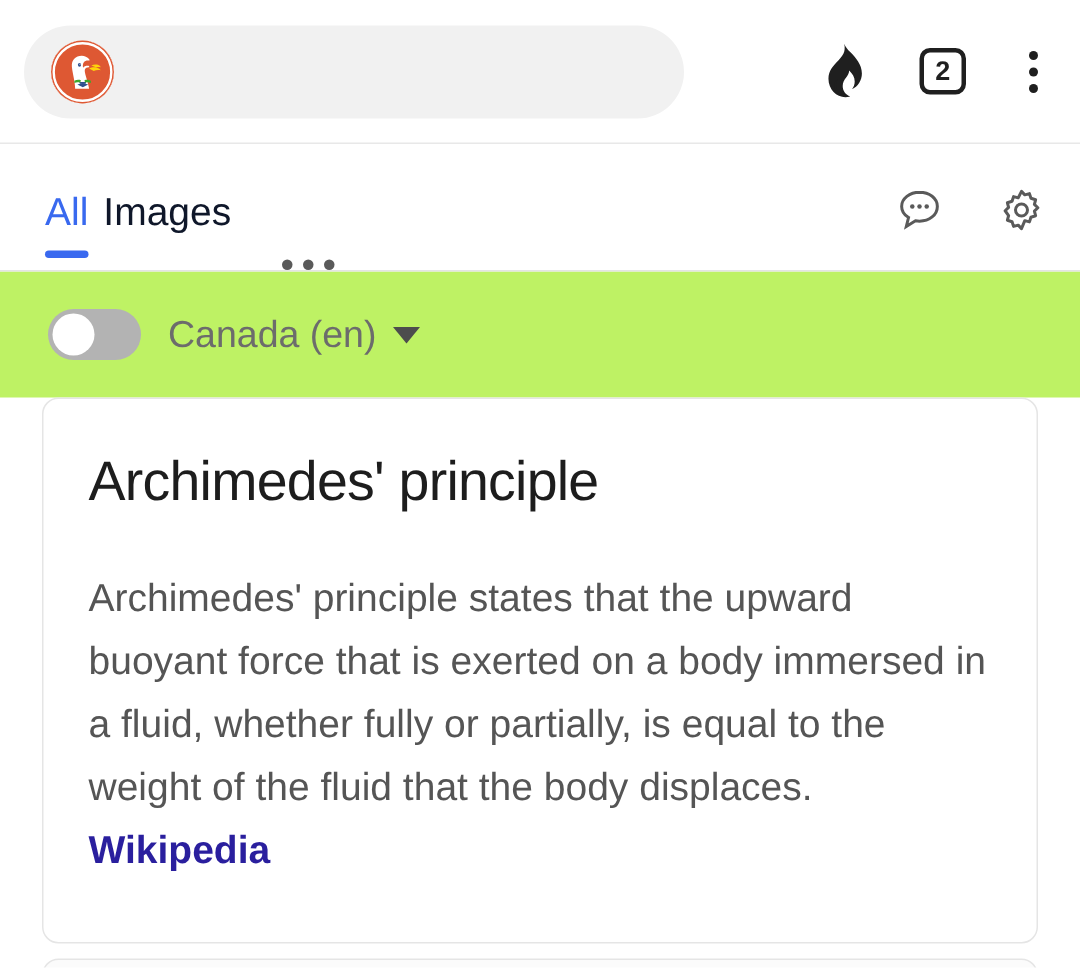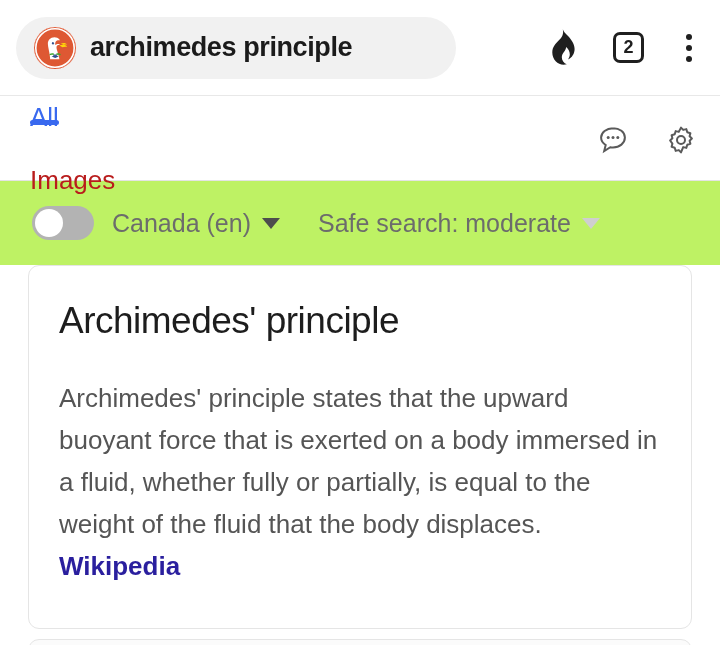--- a/index.html
+++ b/index.html
@@ -101,29 +101,28 @@
     height: 85px;
     display: flex;
     align-items: center;
     padding: 0 22px 0 30px;
     border-bottom: 1px solid #e4e4e4;
     position: relative;
   }
 
   .tabs {
     display: flex;
-    align-items: flex-start;
-    gap: 26px;
+    align-items: flex-end;
+    gap: 10px;
     height: 100%;
-    flex-direction: column;
   }
 
   .tab {
     font-size: 26px;
-    color: #b91c1c;
+    color: #0f172a;
     height: 100%;
     display: flex;
     align-items: center;
     position: relative;
     cursor: pointer;
     padding-top: 6px;
   }
 
   .tab.active { color: #3969ef; }
   .tab.active::after {
@@ -264,21 +263,20 @@
         <path d="M26.9 16.6c1.2-.6 3-.8 4.4-.4.9.3 1.6.9 1.9 1.6-1-.3-2.3-.3-3.3.1l-3-1.3z" fill="#fed30a"></path>
         <path d="M25.4 18.6c1.5-.7 3.7-1 5.4-.5 1.1.3 2 1 2.3 1.8-1.4-.4-3.3-.2-4.6.4l-3.1-1.7z" fill="#fed30a"></path>
         <path d="M17.6 29.4l3.6-1.1 3.6 1.1-3.6 1.7-3.6-1.7z" fill="#2d4f8e"></path>
         <path d="M18.9 27.6h4.6l-.4 1.2h-3.8l-.4-1.2z" fill="#2d4f8e"></path>
         <path d="M15.6 26.9c1.3-.8 3-.9 4.3-.4l-.4 1.6c-1.3-.5-2.7-.4-3.9.2v-1.4z" fill="#3ca82b"></path>
         <path d="M26.6 26.9c-1.3-.8-3-.9-4.3-.4l.4 1.6c1.3-.5 2.7-.4 3.9.2v-1.4z" fill="#3ca82b"></path>
         <ellipse cx="19" cy="16.2" rx="1.05" ry="1.25" fill="#2d4f8e"></ellipse>
         <circle cx="19.3" cy="15.8" r="0.35" fill="#ffffff"></circle>
       </svg>
     </span>
-    <span class="omnibox-query">archimedes principle</span>
   </div>
 
   <div class="bar-icons">
 
     <span class="icon-btn">
       <svg width="34" height="40" viewBox="0 0 34 40" aria-hidden="true">
         <path d="M17.8 1.2c1.2 5.4-1.1 8.2-3.9 11.1-3.1 3.2-6.6 6.5-6.6 12.2 0 7 5.3 12.3 11.3 12.3 1.1 0 2.2-.2 3.2-.5-3-1.1-5-3.7-5-7 0-2.4 1.1-4 2.3-5.6 1-1.4 2-2.8 2-4.7 2.2 2.1 3.7 4.2 3.7 7.3 0 2-.7 3.8-1.8 5.2 3.9-1.8 6.6-5.8 6.6-10.5 0-5.9-4.2-10.6-7.6-14.1C19.9 5 18.6 3.2 17.8 1.2z" fill="#1f1f1f"></path>
         <path d="M13.4 24.9c-.6 1.2-.9 2.5-.9 3.8 0 2.6 1.2 4.9 3.1 6.3-2.6-.7-4.5-3.1-4.5-6 0-1.6.8-3 2.3-4.1z" fill="#1f1f1f"></path>
       </svg>
     </span>
@@ -333,24 +331,20 @@
 
 <div class="filters-row">
 
   <span class="toggle"></span>
 
   <span class="filter-select">
     <span>Canada (en)</span>
     <i class="caret"></i>
   </span>
 
-  <span class="filter-select filter-safe">
-    <span>Safe search: moderate</span>
-    <i class="caret faded"></i>
-  </span>
 
 </div>
 
 <div class="results">
 
   <div class="card">
     <h1 class="card-title">Archimedes' principle</h1>
     <p class="card-abstract">
       <span>Archimedes' principle states that the upward buoyant force that is exerted on a body immersed in a fluid, whether fully or partially, is equal to the weight of the fluid that the body displaces. </span><a class="abstract-link">Wikipedia</a>
     </p>

